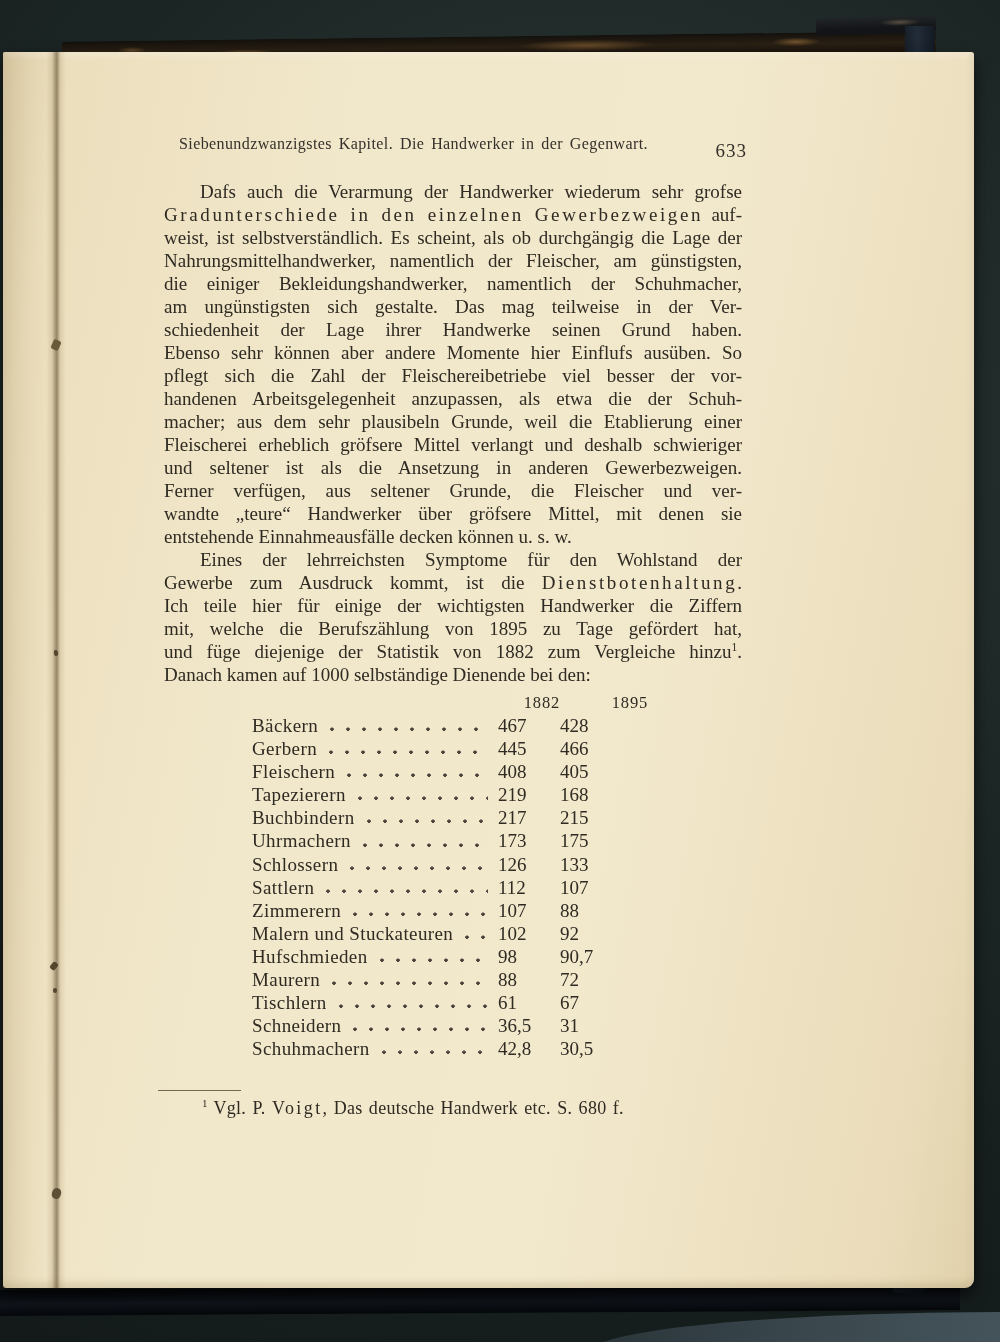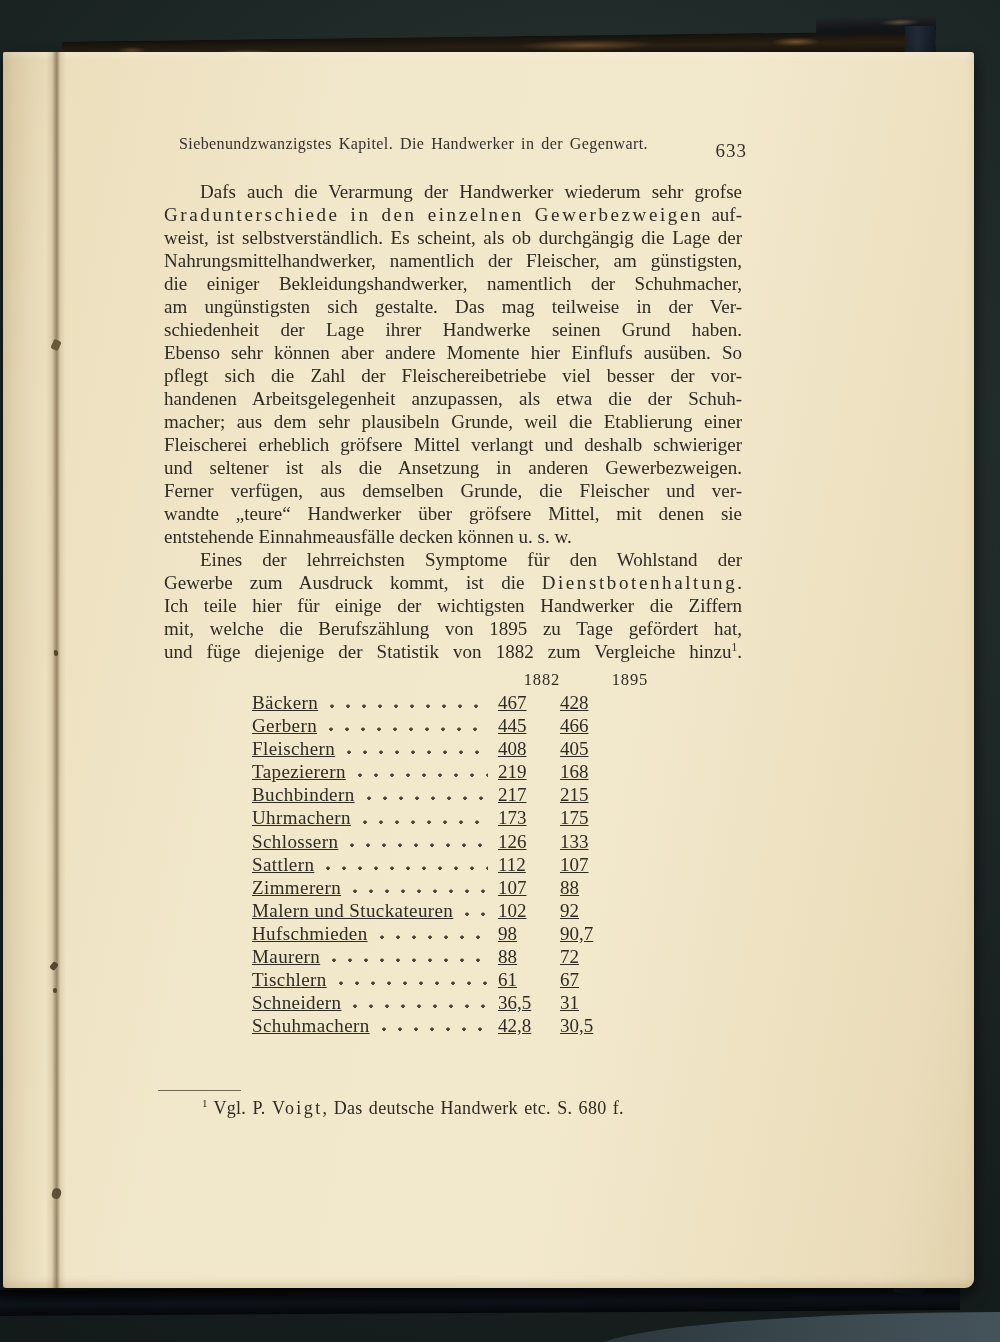--- a/index.html
+++ b/index.html
@@ -117,21 +117,21 @@
   .line { text-align:justify; text-align-last:justify; white-space:normal; }
   .line.end { text-align-last:left; }
   .line.indent { text-indent:36px; }
   .sp { letter-spacing:2.6px; }
   sup { font-size:61%; vertical-align:super; line-height:0; letter-spacing:0; }
 
   
   .servants-table { margin:5px 0 0 88px; width:396px; font-size:19px; }
   .thead { display:flex; height:23px; align-items:flex-end; font-size:16.5px; letter-spacing:.8px; }
   .thead .spacer { flex:1; }
-  .trow { display:flex; height:23.1px; align-items:baseline;text-decoration:underline; }
+  .trow { display:flex; height:23.1px; align-items:baseline; }
   .tlabel { white-space:nowrap; letter-spacing:.4px; }
   .leader {
     flex:1; height:5px; align-self:flex-end; margin:0 10px 5px 12px;
     background-image:radial-gradient(circle at 2px 2.2px, #4a443a 1.5px, rgba(0,0,0,0) 2px);
     background-size:16px 5px; background-repeat:repeat-x; background-position:0 100%;
   }
   .c1 { width:62px; text-align:left; white-space:nowrap; }
   .c2 { width:88px; white-space:nowrap; }
   .thead .c1, .thead .c2 { text-align:right; }
 
@@ -176,28 +176,29 @@
           <div class="line"><span>Nahrungsmittelhandwerker, namentlich der Fleischer, am günstigsten,</span></div>
           <div class="line"><span>die einiger Bekleidungshandwerker, namentlich der Schuhmacher,</span></div>
           <div class="line"><span>am ungünstigsten sich gestalte. Das mag teilweise in der Ver-</span></div>
           <div class="line"><span>schiedenheit der Lage ihrer Handwerke seinen Grund haben.</span></div>
           <div class="line"><span>Ebenso sehr können aber andere Momente hier Einflufs ausüben. So</span></div>
           <div class="line"><span>pflegt sich die Zahl der Fleischereibetriebe viel besser der vor-</span></div>
           <div class="line"><span>handenen Arbeitsgelegenheit anzupassen, als etwa die der Schuh-</span></div>
           <div class="line"><span>macher; aus dem sehr plausibeln Grunde, weil die Etablierung einer</span></div>
           <div class="line"><span>Fleischerei erheblich gröfsere Mittel verlangt und deshalb schwieriger</span></div>
           <div class="line"><span>und seltener ist als die Ansetzung in anderen Gewerbezweigen.</span></div>
-          <div class="line"><span>Ferner verfügen, aus demselben Grunde, die Fleischer und ver-</span></div>
+          <div class="line"><span>Ferner verfügen, aus seltener Grunde, die Fleischer und ver-</span></div>
           <div class="line"><span>wandte „teure“ Handwerker über gröfsere Mittel, mit denen sie</span></div>
           <div class="line end"><span>entstehende Einnahmeausfälle decken können u. s. w.</span></div>
           <div class="line indent"><span>Eines der lehrreichsten Symptome für den Wohlstand der</span></div>
           <div class="line"><span>Gewerbe zum Ausdruck kommt, ist die </span><span class="sp">Dienstbotenhaltung</span><span>.</span></div>
           <div class="line"><span>Ich teile hier für einige der wichtigsten Handwerker die Ziffern</span></div>
           <div class="line"><span>mit, welche die Berufszählung von 1895 zu Tage gefördert hat,</span></div>
           <div class="line"><span>und füge diejenige der Statistik von 1882 zum Vergleiche hinzu</span><sup>1</sup><span>.</span></div>
+          <div class="line end"><span>Danach kamen auf 1000 selbständige Dienende bei den:</span></div>
         </div>
 
       <div class="servants-table" id="servants-table">
         <div class="thead">
           <span class="spacer"></span>
           <span class="c1">1882</span>
           <span class="c2">1895</span>
         </div>
         <div id="table-rows">
             <div class="trow">

